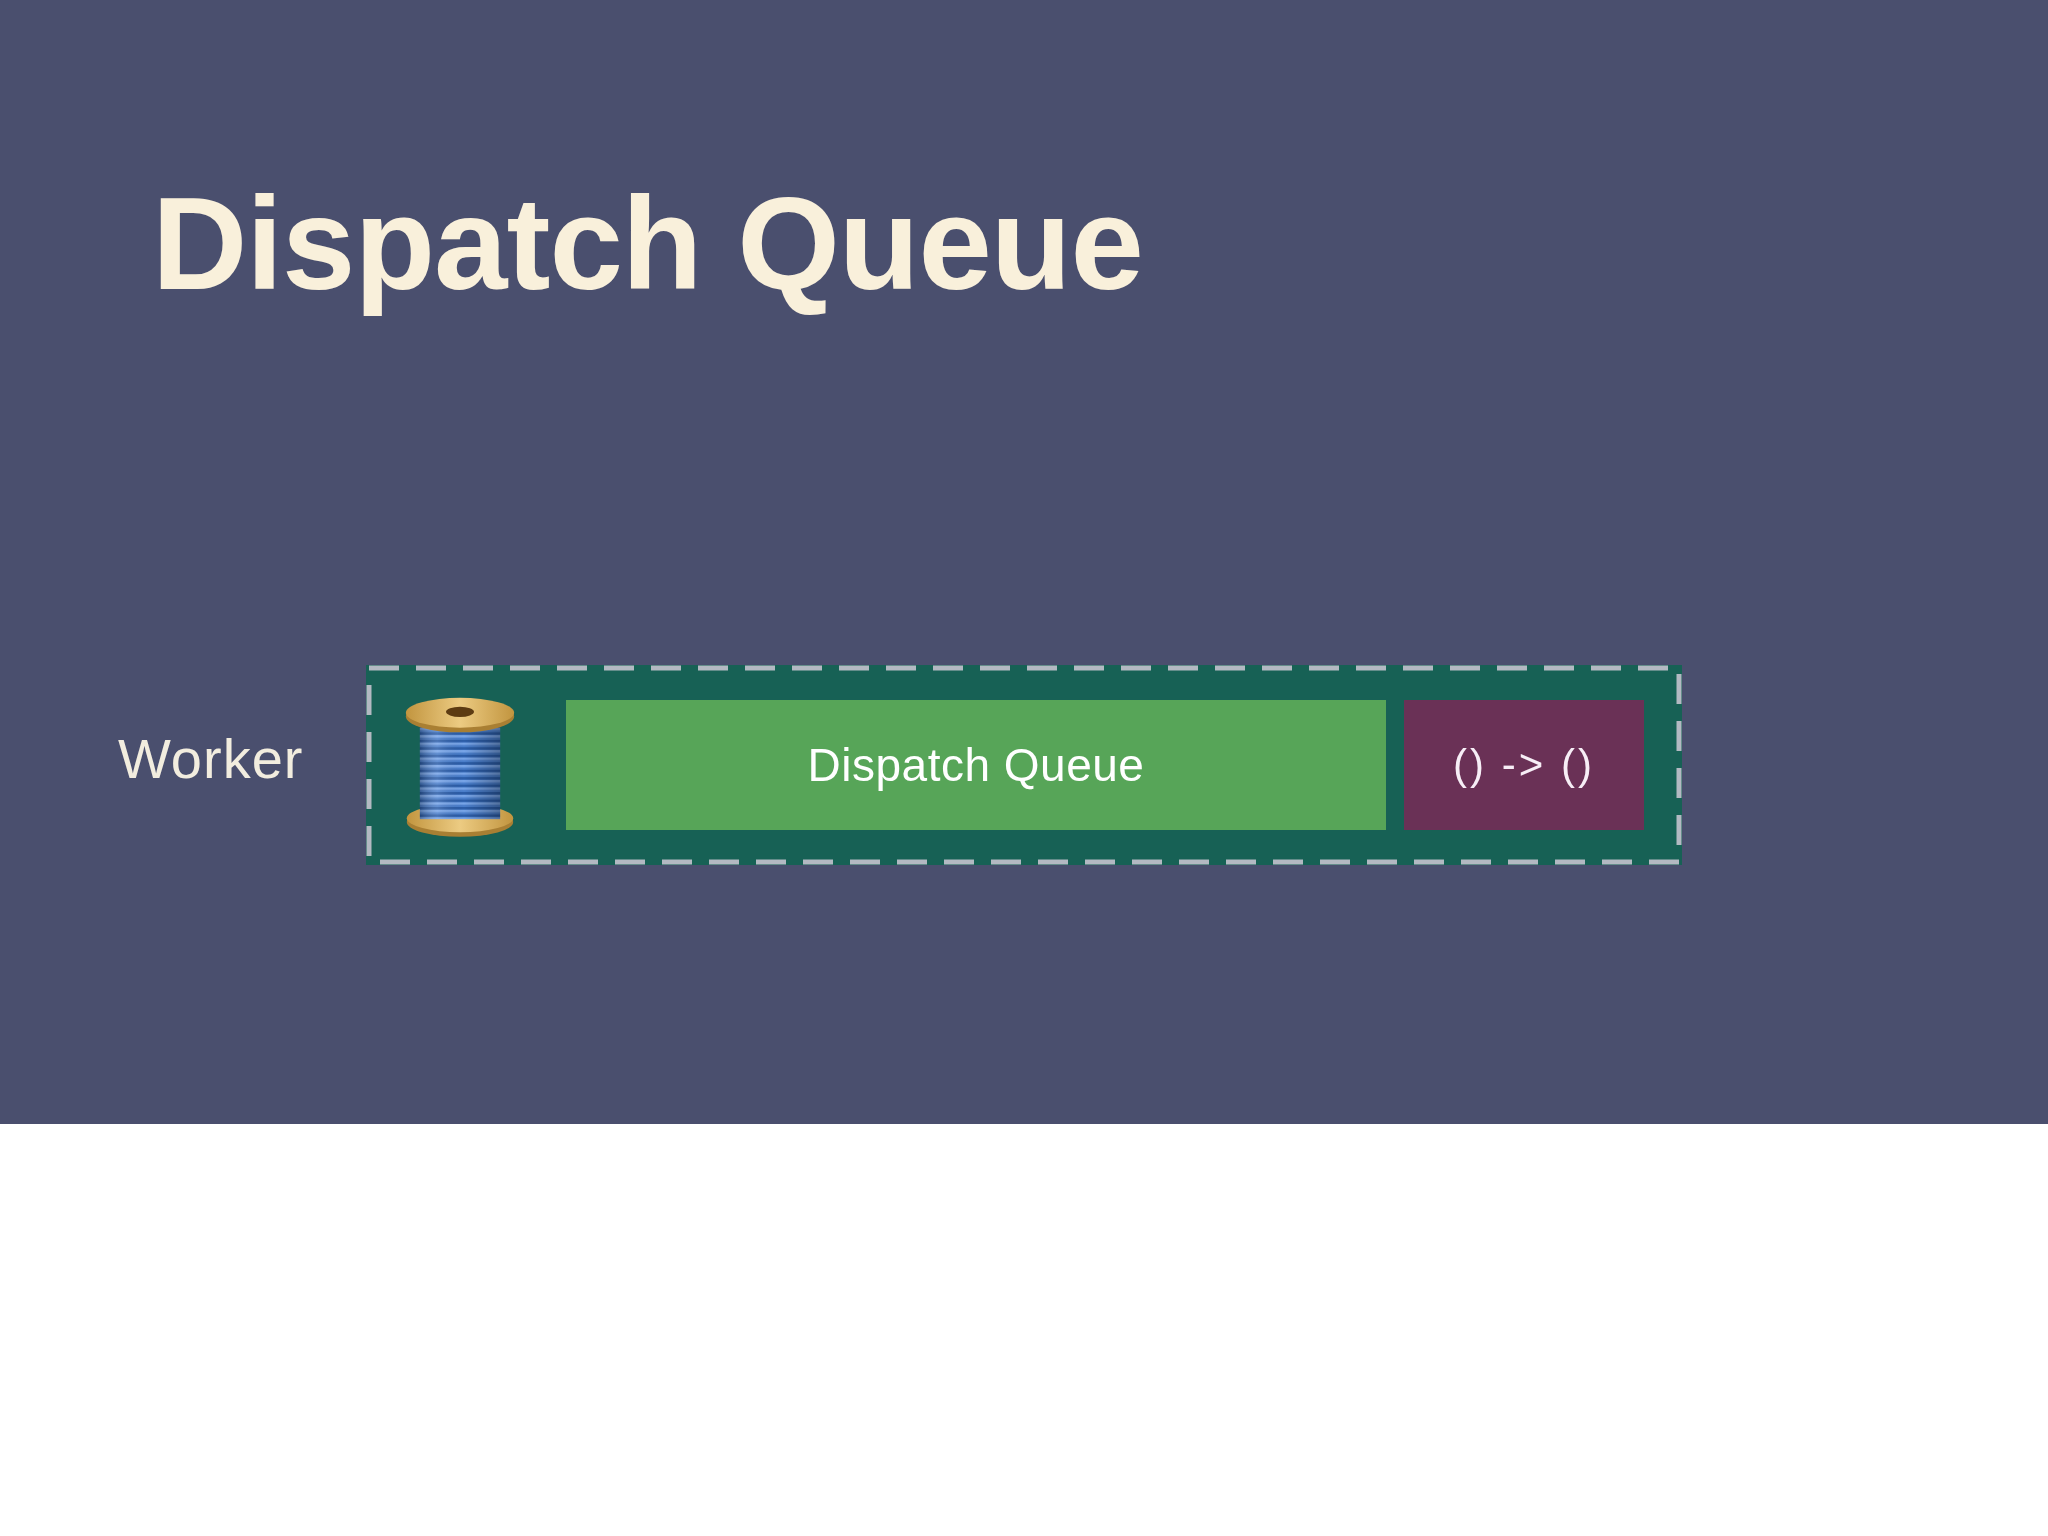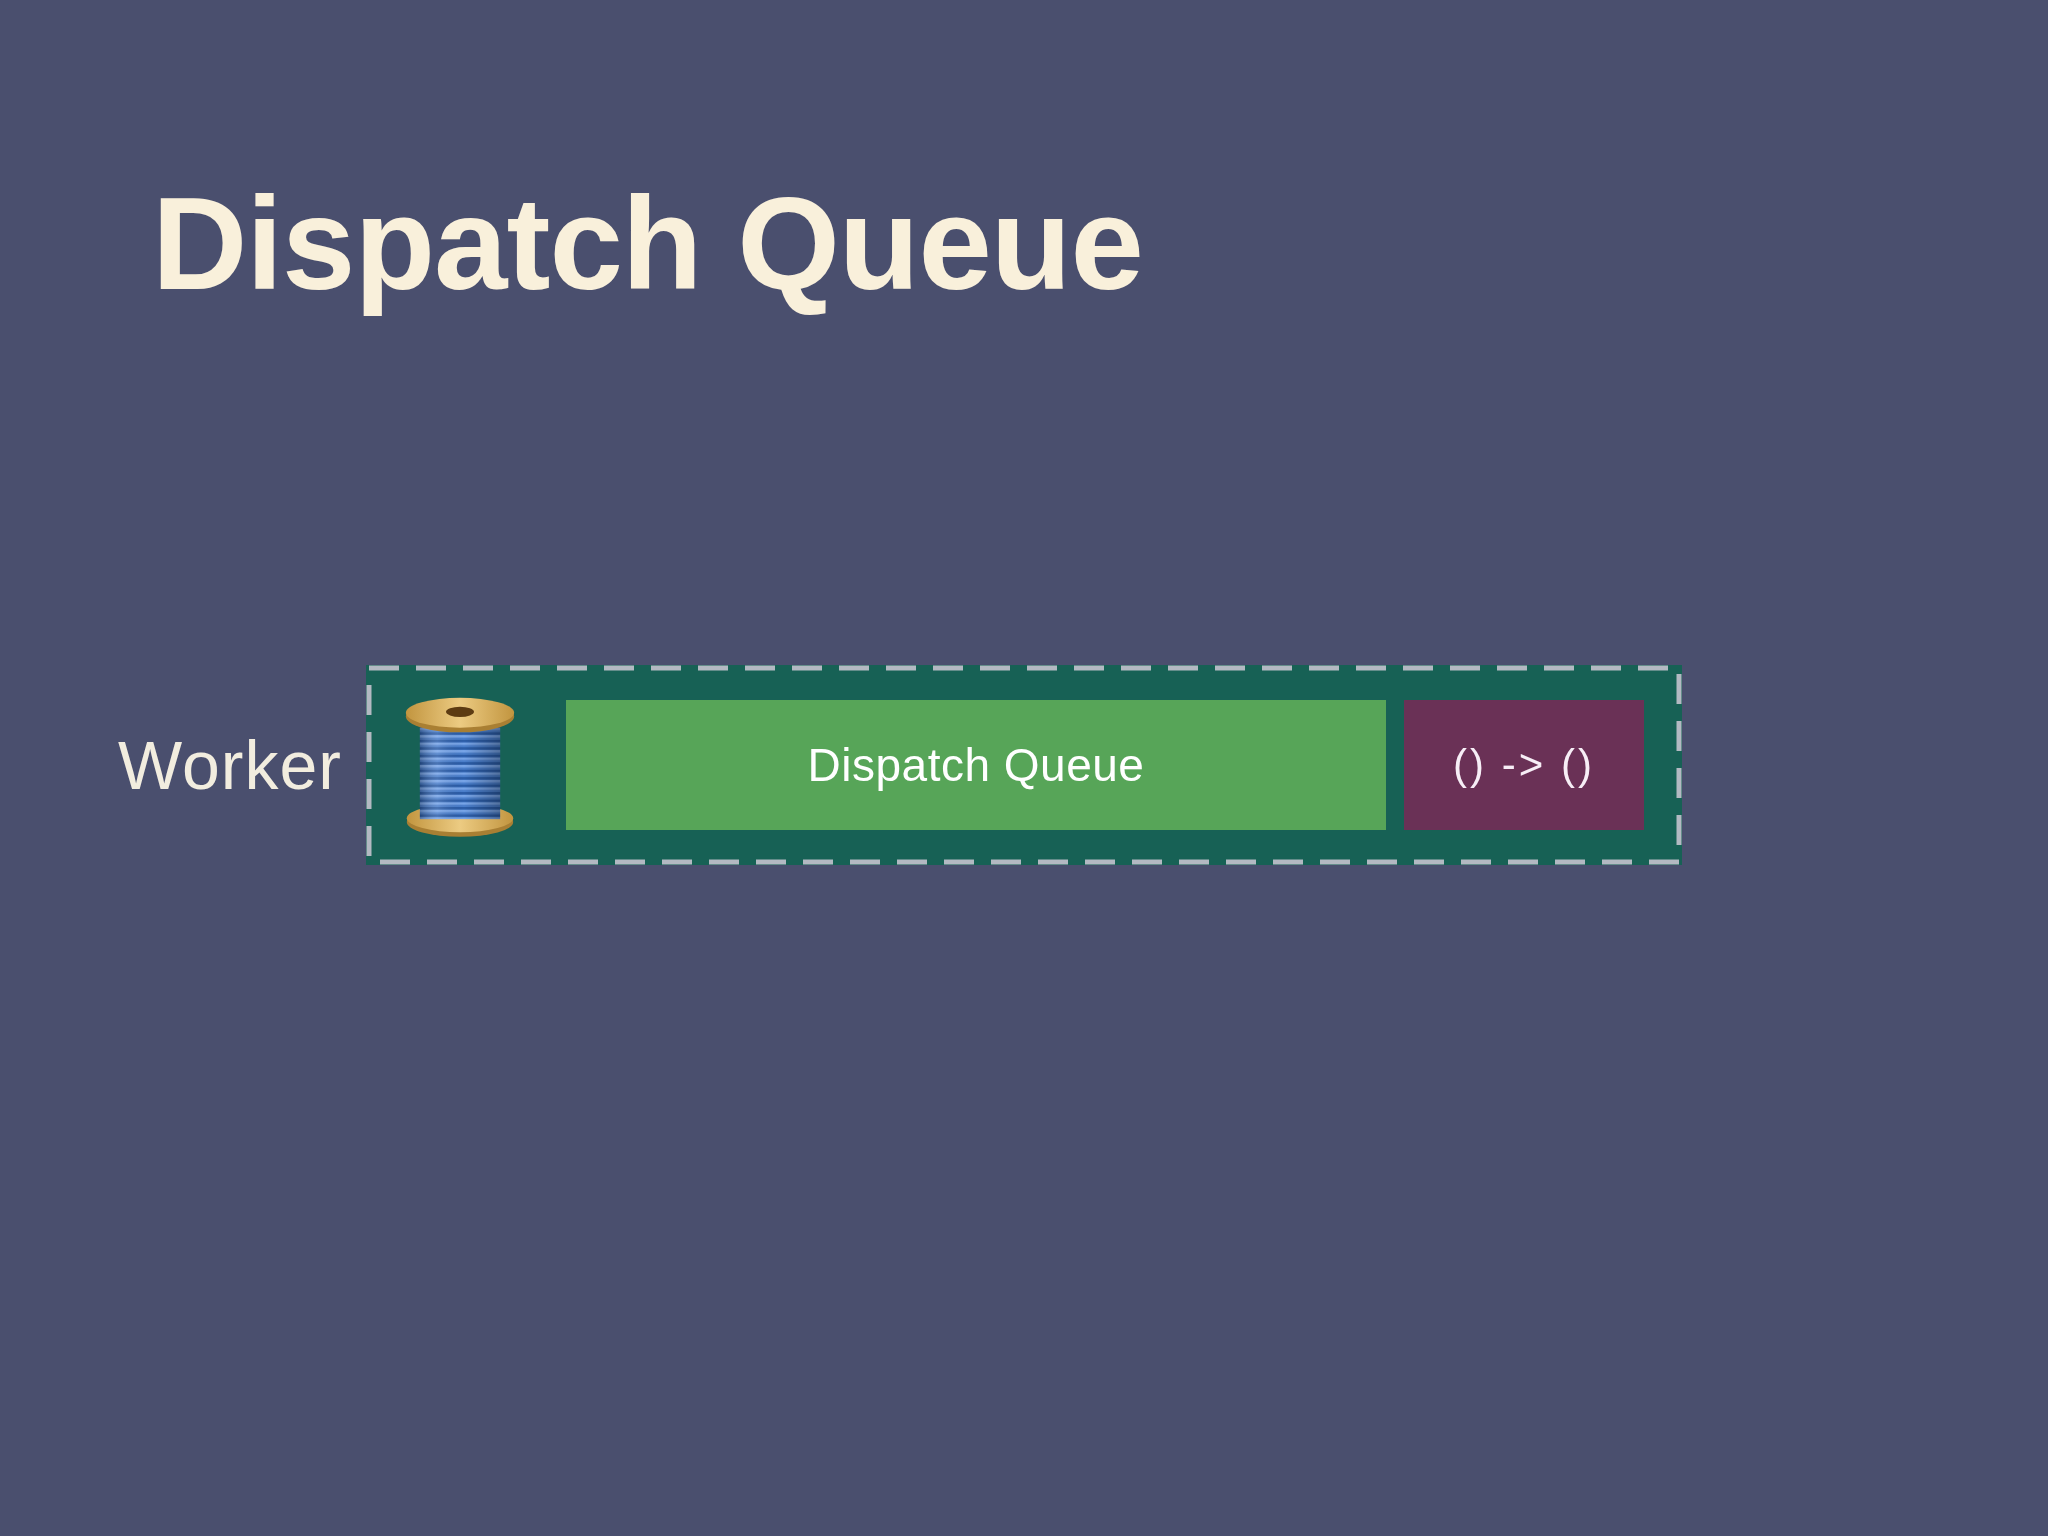--- a/index.html
+++ b/index.html
@@ -1,19 +1,19 @@
 <!DOCTYPE html>
 <html style="--background: #4a4f6e; --title-text: #f9f0db; --worker-text: #f2eddf; --container-teal: #176155; --dash-gray: #b3b9c2; --queue-green: #57a558; --queue-text: #ffffff; --task-plum: #6a3156; --task-text: #f7eef6;"><head>
 <meta charset="utf-8">
 <style>
   html, body { margin: 0; padding: 0; }
   .slide {
     position: relative;
     width: 2048px;
-    height: 1536px;
+    height: 1124px;
     overflow: hidden;
     background: var(--background, #4a4f6e);
     font-family: "Liberation Sans", sans-serif;
   }
 
   .slide-title {
     position: absolute;
     left: 152px;
     top: 178px;
     margin: 0;
@@ -21,21 +21,21 @@
     line-height: 1;
     font-weight: 700;
     letter-spacing: -1px;
     color: var(--title-text, #f9f0db);
   }
 
   .worker-label {
     position: absolute;
     left: 118px;
     top: 731px;
-    font-size: 68px;
+    font-size: 56px;
     line-height: 1;
     font-weight: 300;
     letter-spacing: 1px;
     color: var(--worker-text, #f2eddf);
   }
 
   .queue-container {
     position: absolute;
     left: 366px;
     top: 665px;

